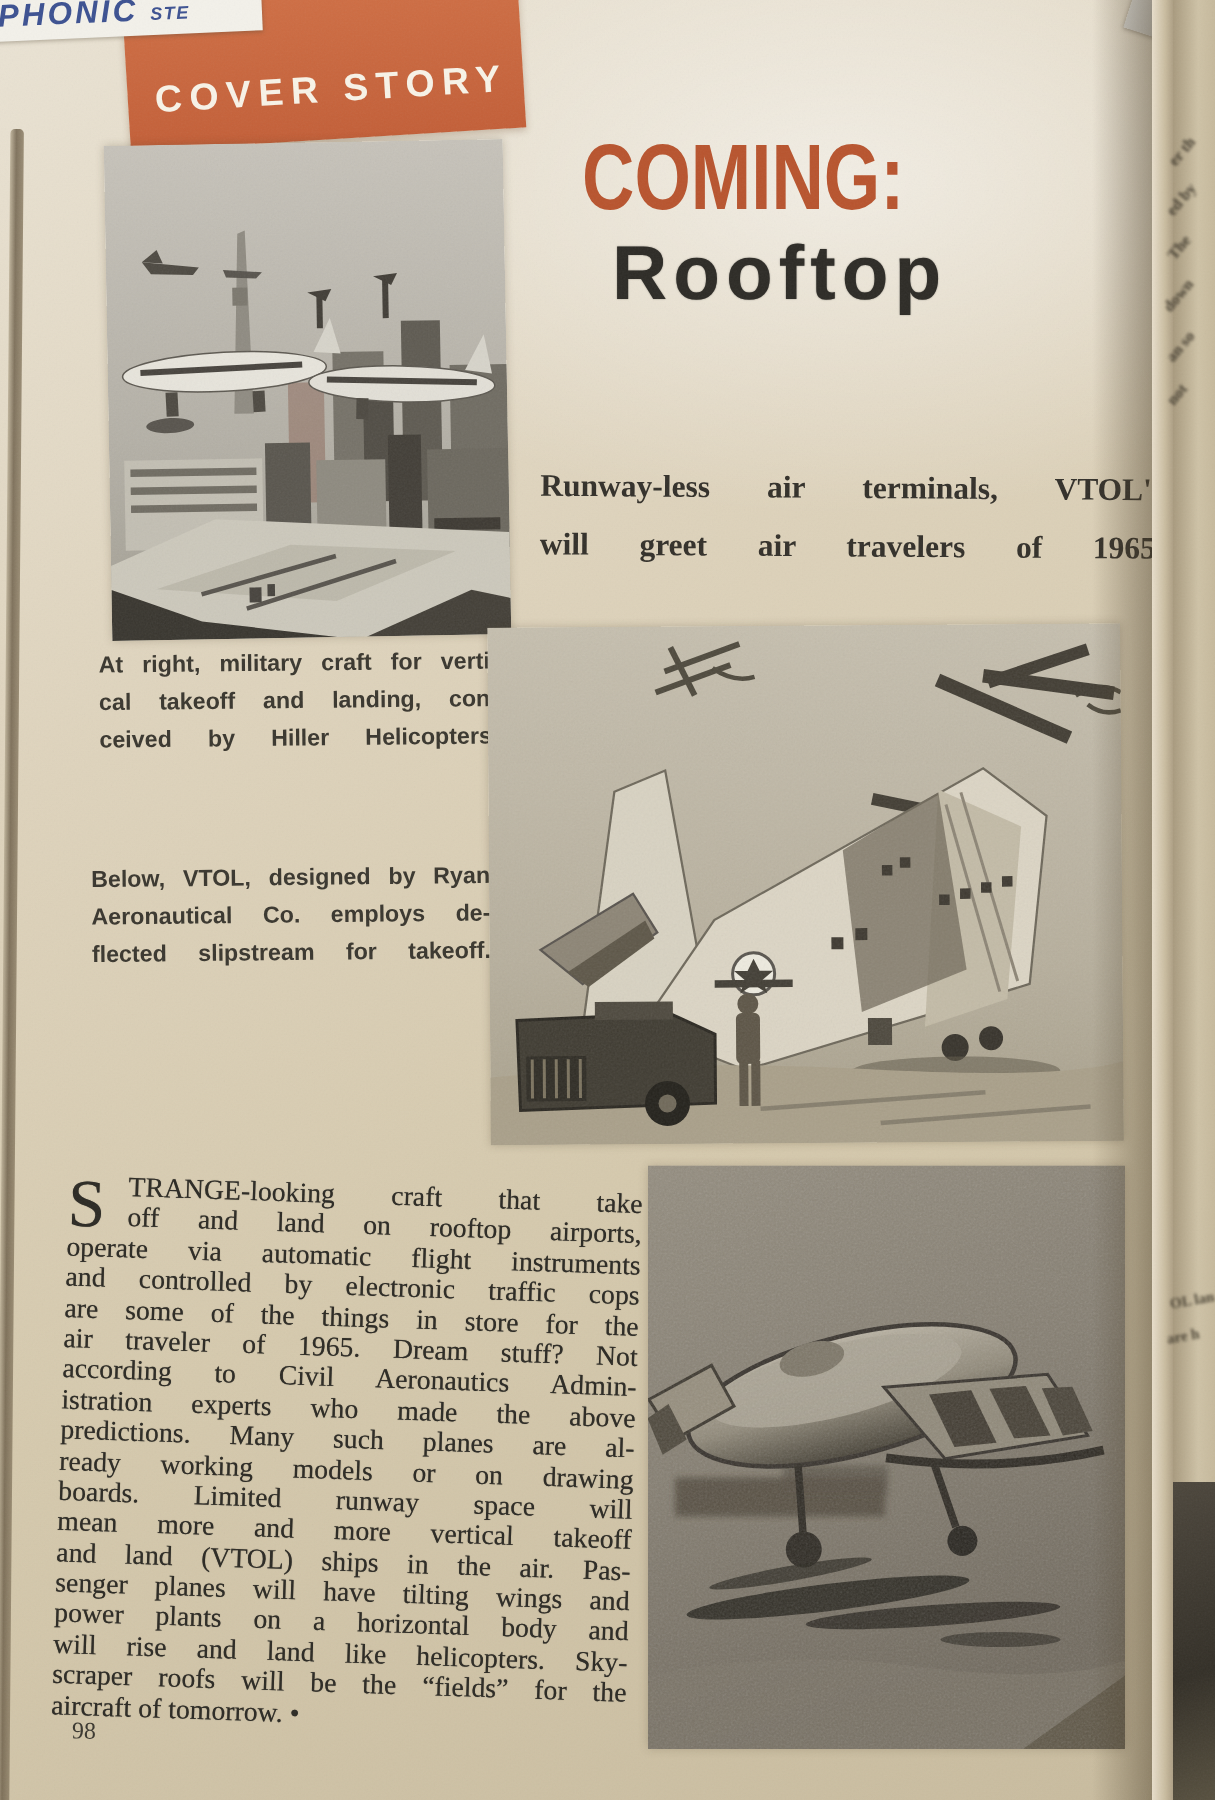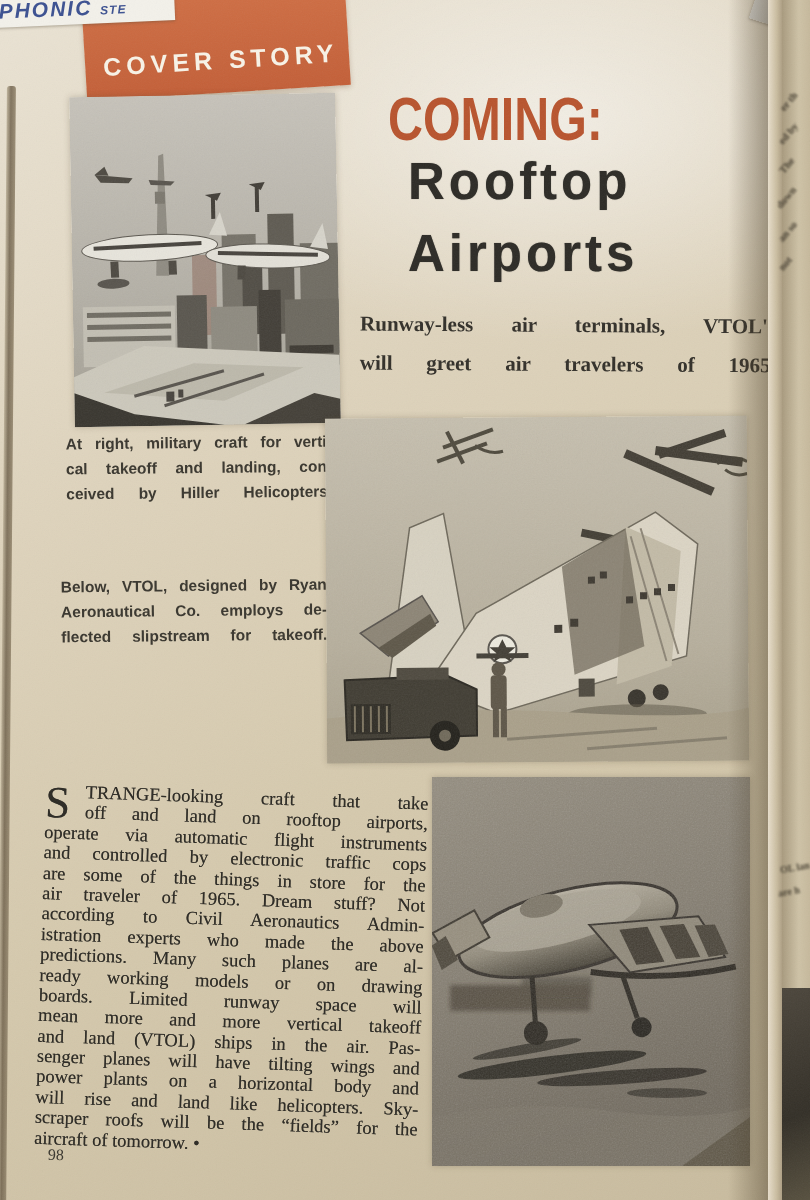--- a/index.html
+++ b/index.html
@@ -82,21 +82,20 @@
   <div class="abs corner-frag"></div>
 
   <div class="abs banner">
     <div class="banner-label">COVER STORY</div>
   </div>
 
   <div class="abs phonic-strip"><span>PHONIC </span><span class="small">STE</span></div>
 
   <div class="abs kicker">COMING:</div>
   <div class="abs hl hl1">Rooftop</div>
-  <div class="abs hl hl2">Airports</div>
 
   <div class="abs subhead">
     <div class="j">Runway-less air terminals, VTOL's</div>
     <div class="j">will greet air travelers of 1965.</div>
   </div>
 
   <svg class="abs img-city photo" viewBox="0 0 266 330" width="266" height="330">
     <defs>
       <linearGradient id="sky1" x1="0" y1="0" x2="0" y2="1">
         <stop offset="0" stop-color="#c7c3ba"></stop>

